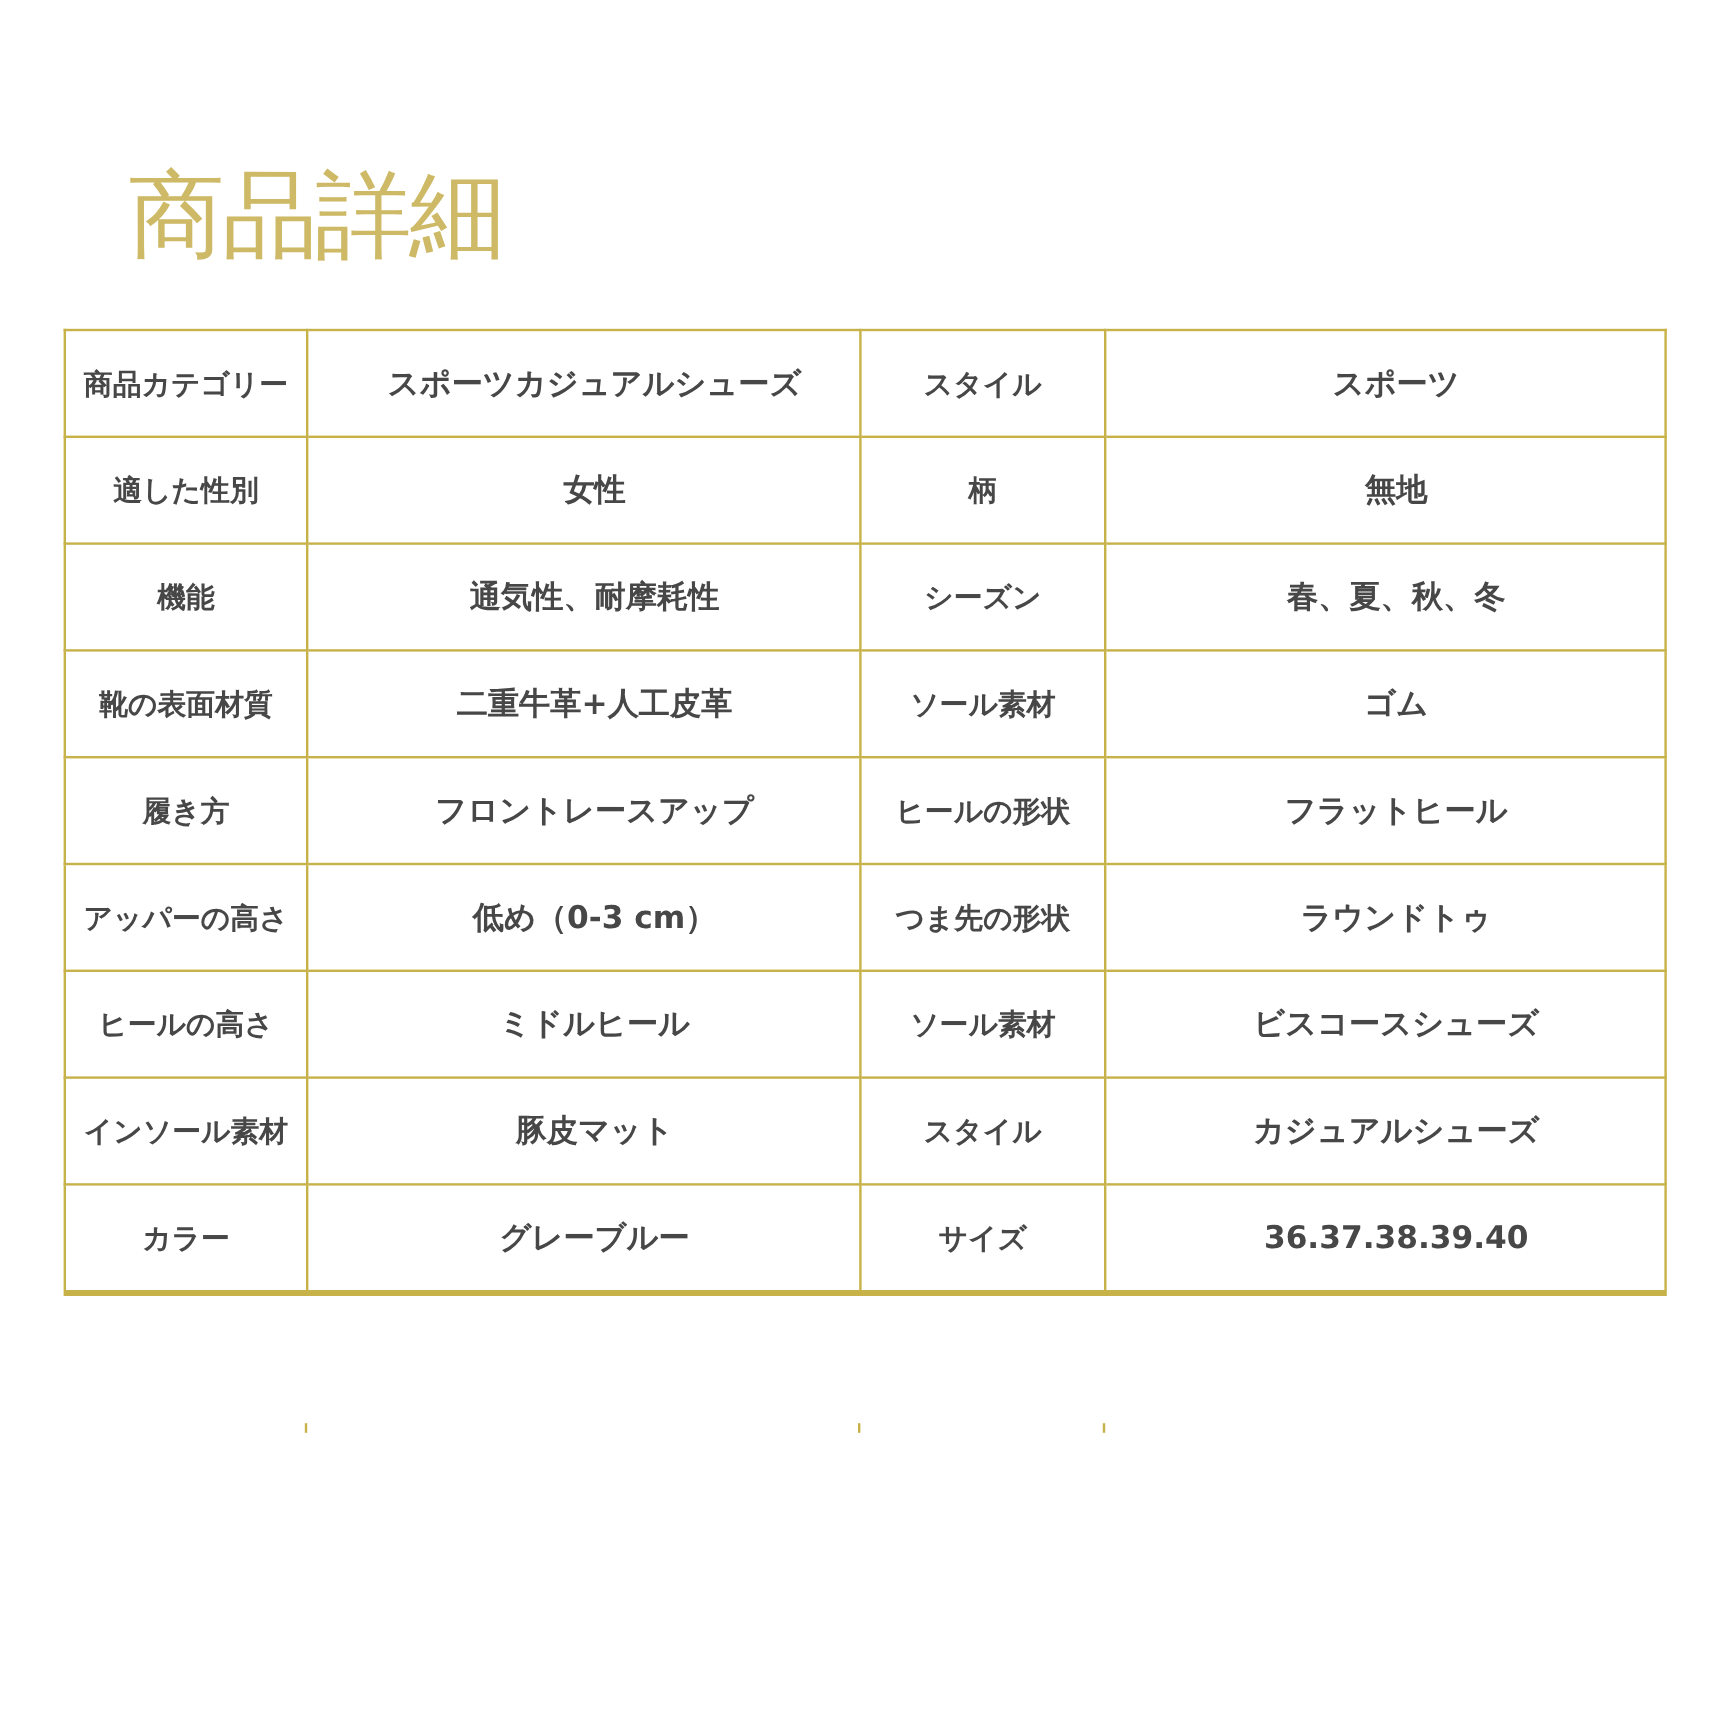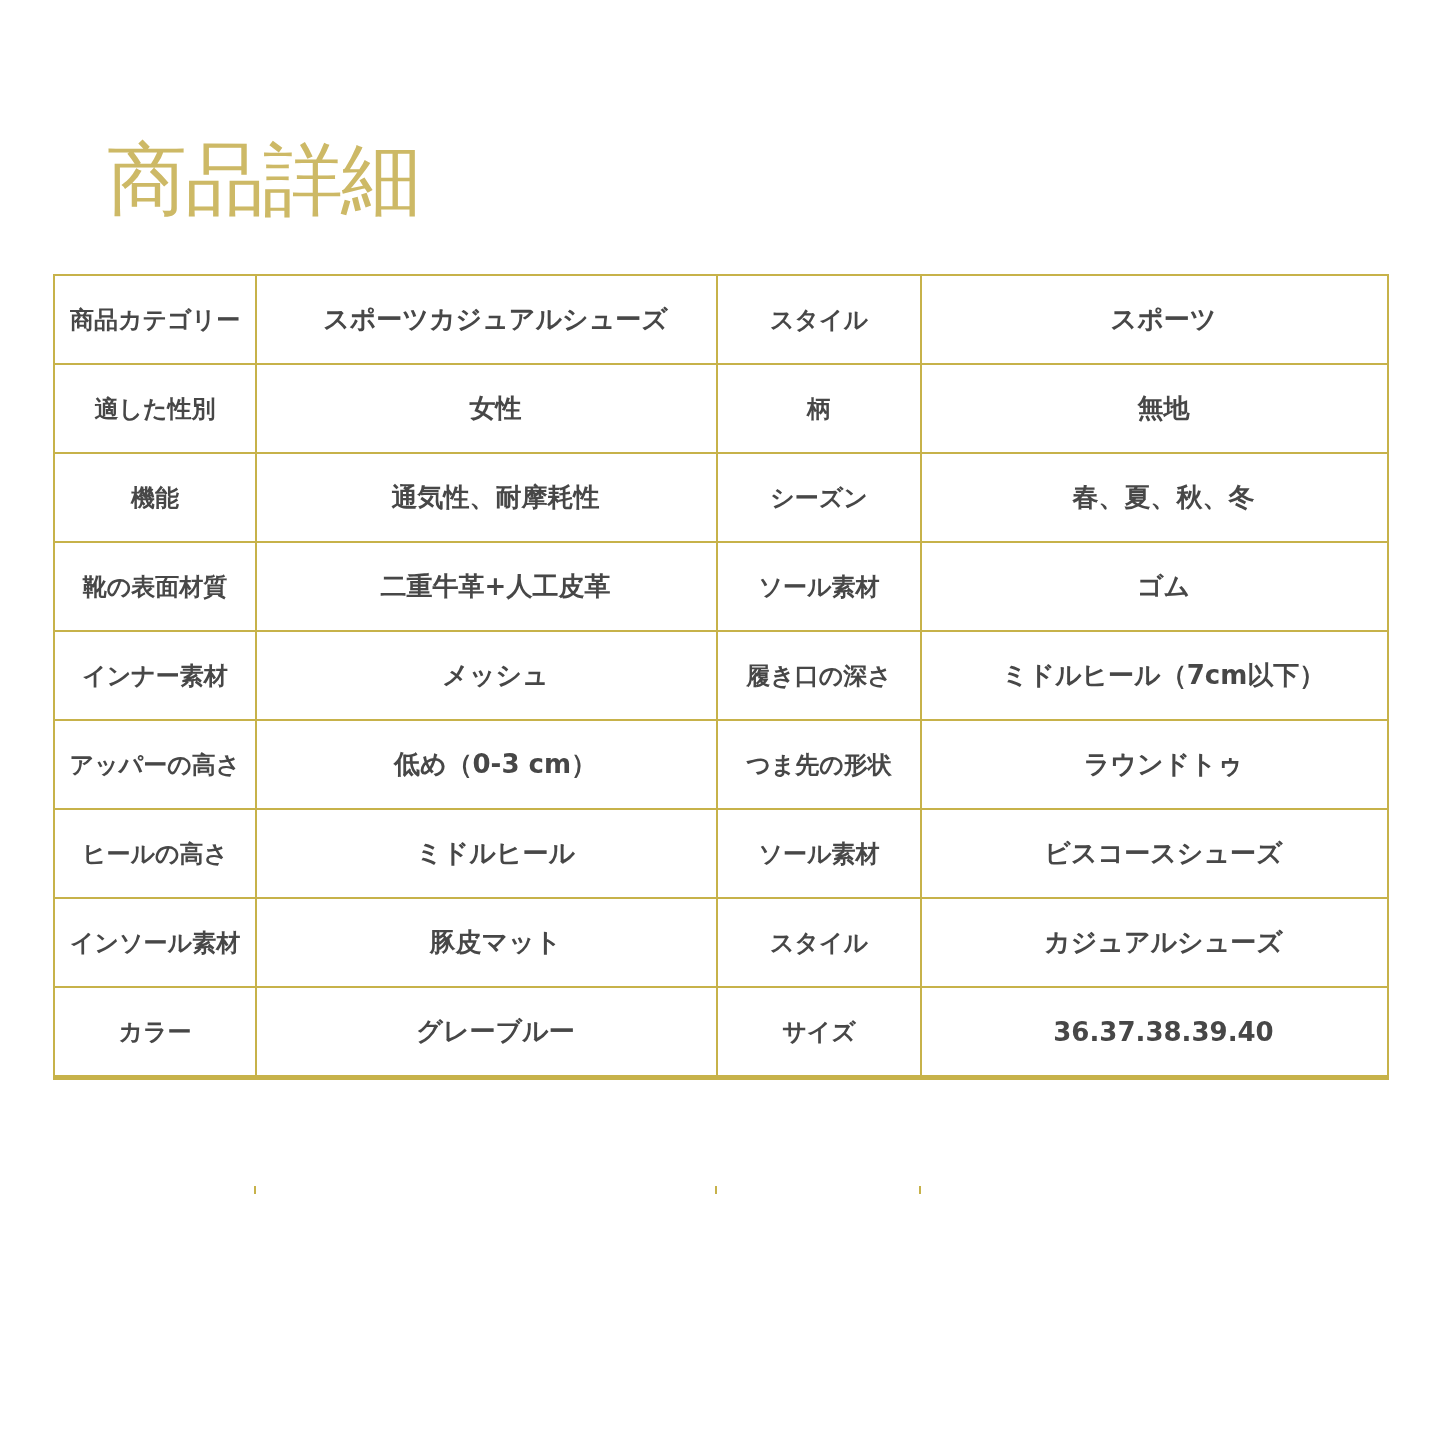--- a/index.html
+++ b/index.html
@@ -106,27 +106,27 @@
     <td class="cell-value">春、夏、秋、冬</td>
   </tr>
 
   <tr>
     <td class="cell-label">靴の表面材質</td>
     <td class="cell-value">二重牛革+人工皮革</td>
     <td class="cell-label">ソール素材</td>
     <td class="cell-value">ゴム</td>
   </tr>
 
+  <tr>
+    <td class="cell-label">履き方</td>
+    <td class="cell-value">フロントレースアップ</td>
+    <td class="cell-label">ヒールの形状</td>
+    <td class="cell-value">フラットヒール</td>
+  </tr>
 
-  <tr>
-    <td class="cell-label">インナー素材</td>
-    <td class="cell-value">メッシュ</td>
-    <td class="cell-label">履き口の深さ</td>
-    <td class="cell-value">ミドルヒール（7cm以下）</td>
-  </tr>
 
   <tr>
     <td class="cell-label">アッパーの高さ</td>
     <td class="cell-value">低め（0-3 cm）</td>
     <td class="cell-label">つま先の形状</td>
     <td class="cell-value">ラウンドトゥ</td>
   </tr>
 
   <tr>
     <td class="cell-label">ヒールの高さ</td>

